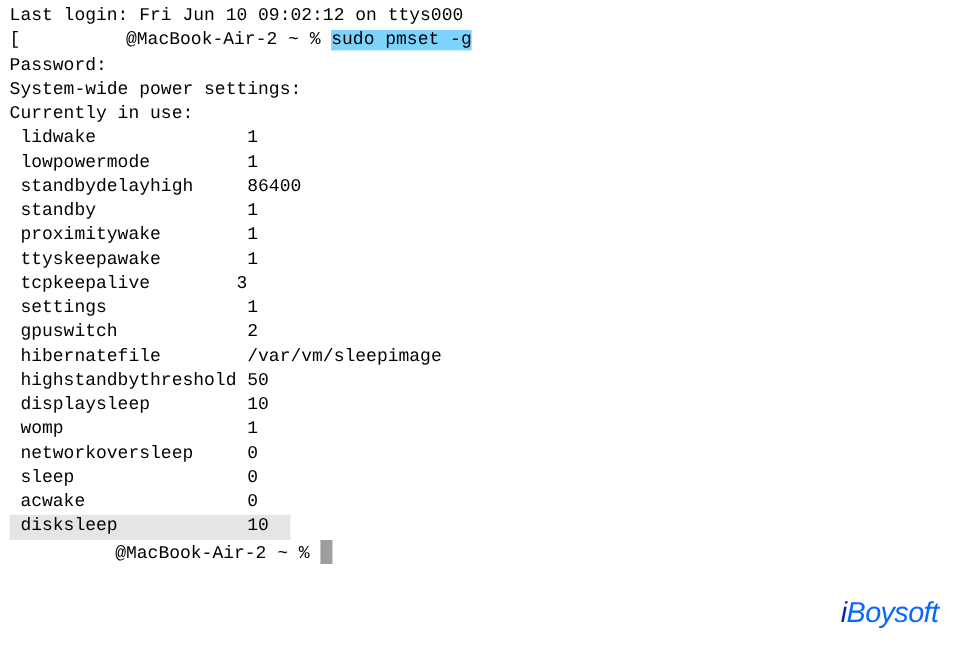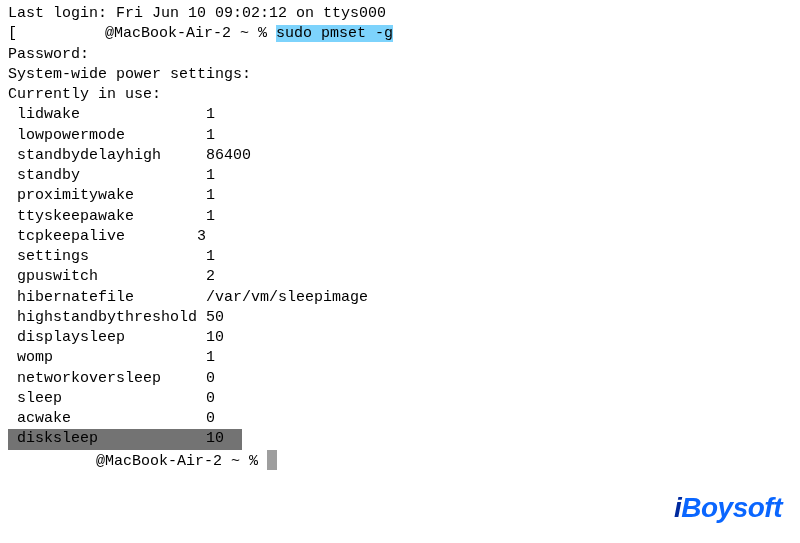--- a/index.html
+++ b/index.html
@@ -10,36 +10,36 @@
       font-family: Menlo, Monaco, "Courier New", monospace;
       font-size: 15px;
       line-height: 1.35;
       color: #000;
       padding: 4px 8px;
       position: relative;
       overflow: hidden;
     }
     .line { white-space: pre; }
     .highlight-cmd { background: #7dd3fc; }
-    .highlight-row { background: #737373; display: inline-block; }
+    .highlight-row { background: #e5e5e5; display: inline-block; }
     .redacted { display: inline-block; width: 88px; height: 1em; vertical-align: middle; }
     .cursor {
       display: inline-block;
       width: 10px;
       height: 20px;
       background: #9e9e9e;
       vertical-align: text-bottom;
     }
     .watermark {
       position: absolute;
       right: 18px;
       bottom: 16px;
       font-family: Arial, Helvetica, sans-serif;
-      font-size: 28px;
-      font-weight: 700;
+      font-size: 24px;
+      font-weight: 400;
       font-style: italic;
       color: #0a66ff;
       letter-spacing: -0.5px;
     }
     .ws-bold { color: #002a9e; }
   </style>
 </head>
 <body>
 
 <div class="line"><span>Last login: Fri Jun 10 09:02:12 on ttys000</span></div>

